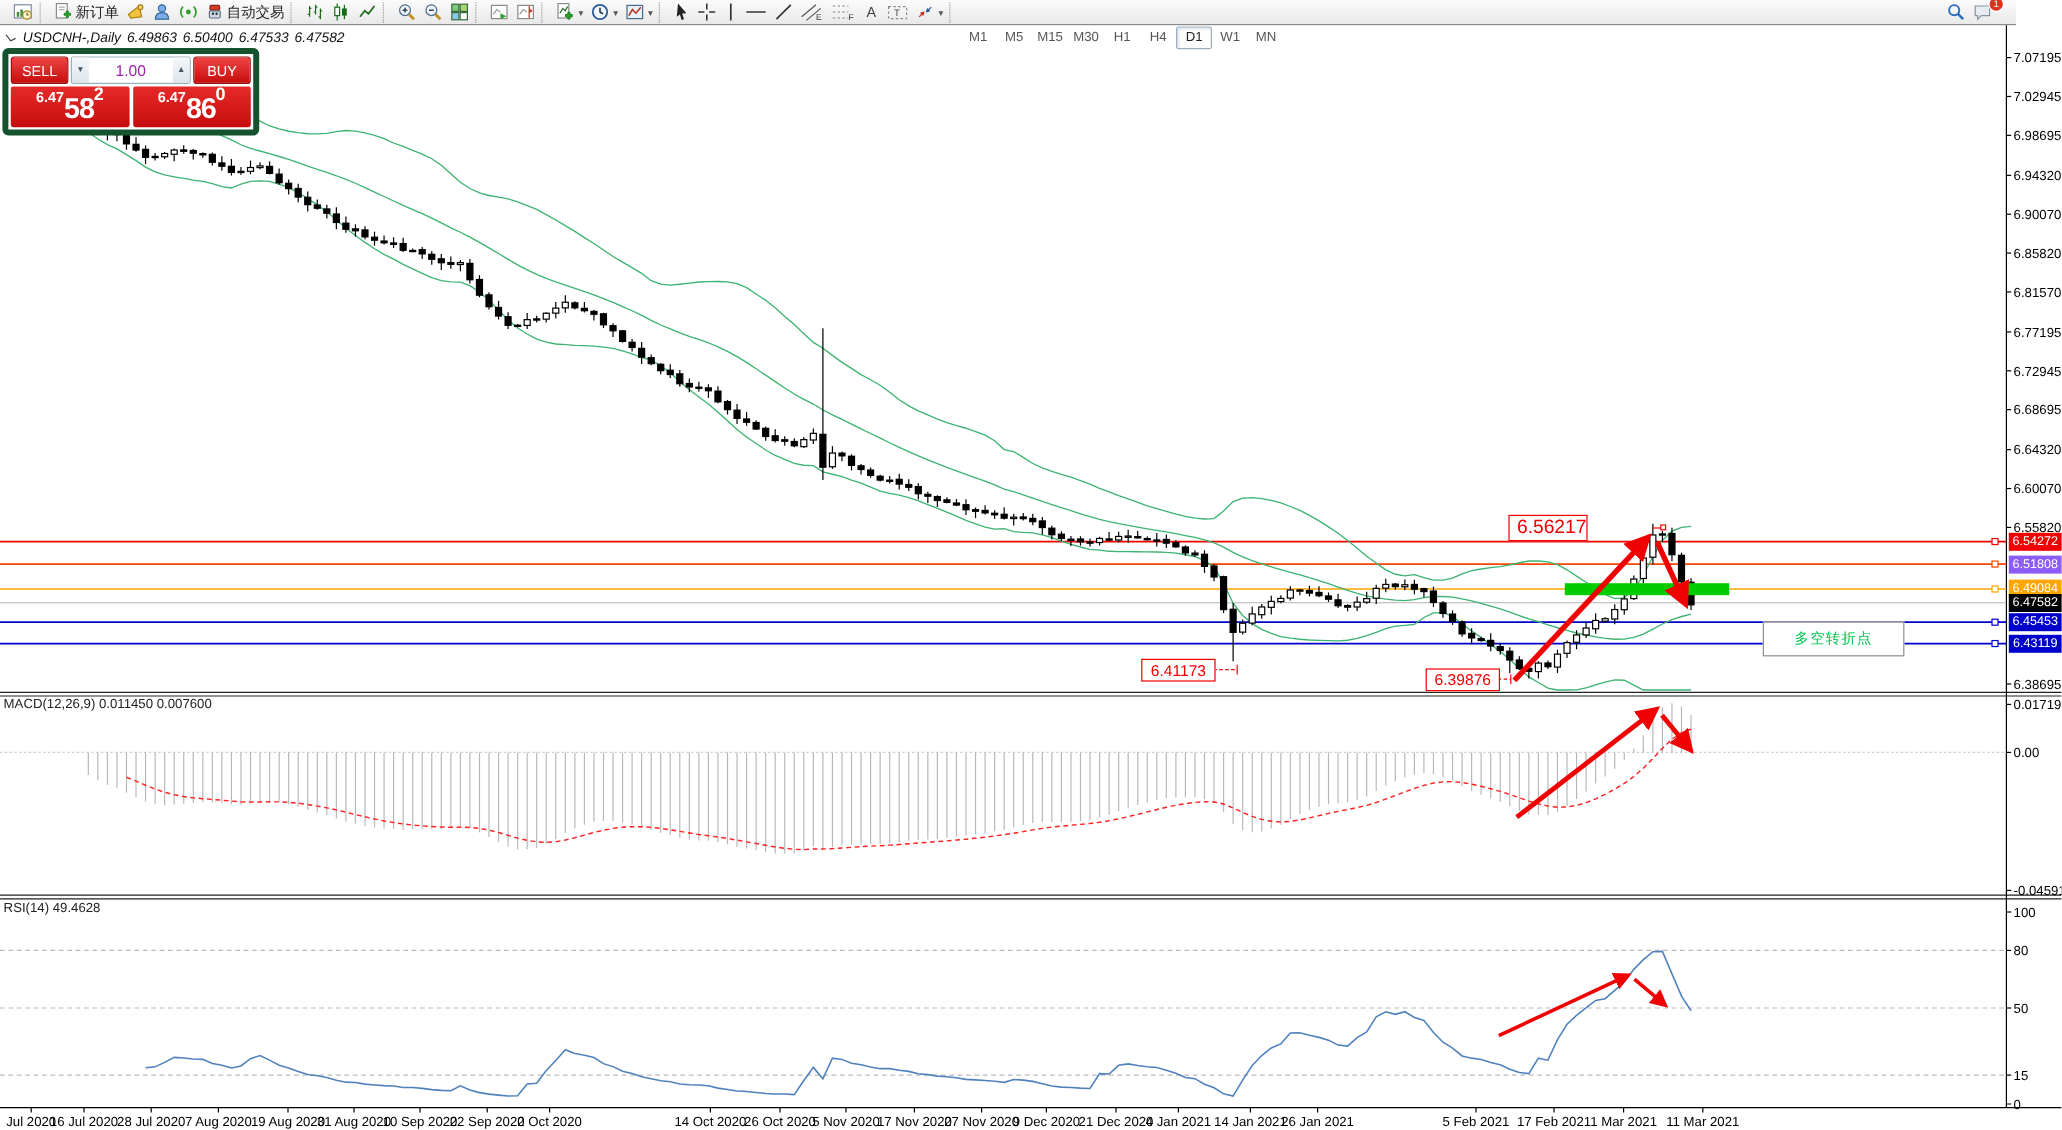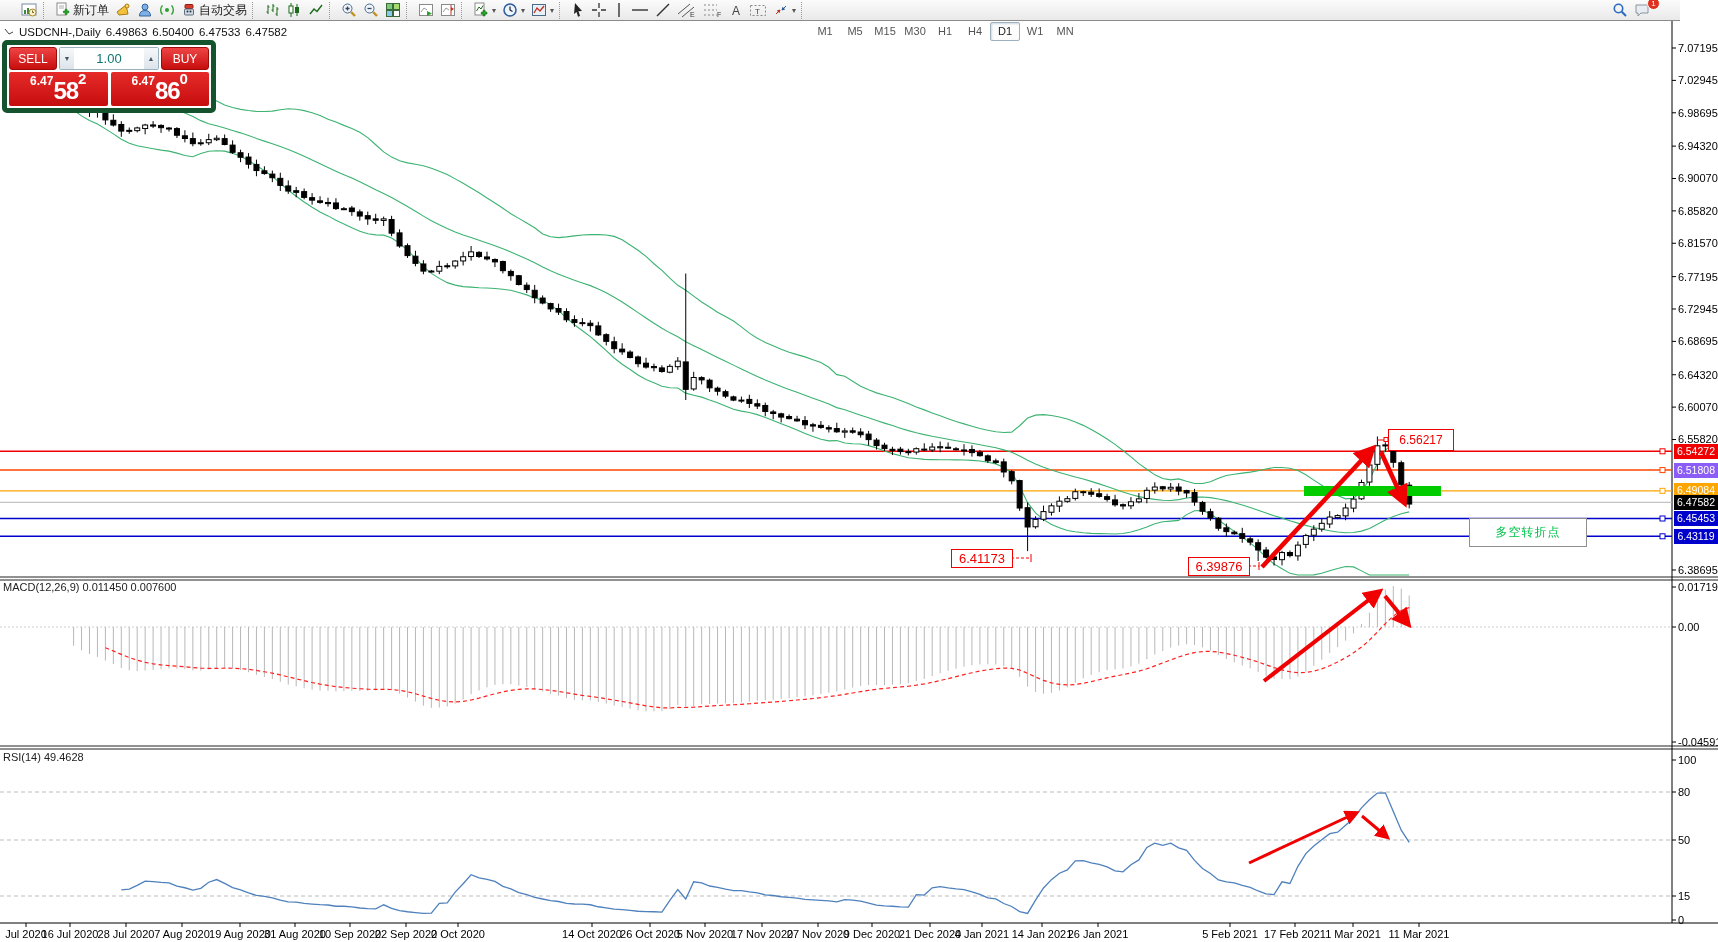--- a/index.html
+++ b/index.html
@@ -4,48 +4,48 @@
 <style>
   html,body{margin:0;padding:0;background:#fff;}
   body{width:1718px;height:942px;position:relative;overflow:hidden;
        font-family:"Liberation Sans","DejaVu Sans",sans-serif;color:#111;}
   svg text{font-family:"Liberation Sans","DejaVu Sans",sans-serif;}
   #chart-svg{position:absolute;left:0;top:0;z-index:1;}
 
   
   .toolbar{position:absolute;left:0;top:0;width:1680px;height:21px;z-index:9;
     background:linear-gradient(#fbfbfb,#e9e9e9);border-bottom:1px solid #8a8a8a;
-    display:flex;align-items:center;padding:0 18px;box-sizing:border-box;font-size:11px;color:#444;}
+    display:flex;align-items:center;padding:0 8px;box-sizing:border-box;font-size:11px;color:#444;}
   .tb{height:19px;display:flex;align-items:center;gap:2px;padding:0 3px;border-radius:2px;cursor:default;}
   .tb svg{display:block;}
   .tb-label{font-size:12px;color:#222;white-space:nowrap;}
   .sep{width:6px;height:17px;margin:0 2px;border-left:1px dotted #9a9a9a;}
   .caret{font-size:8px;color:#555;margin-left:1px;}
   .tf{min-width:22px;height:17px;display:flex;align-items:center;justify-content:center;
       font-size:11px;color:#555;padding:0 3px;border:1px solid transparent;border-radius:2px;margin-top:42px;}
   .tf.active{background:#fdfdfd;border:1px solid #9db0c0;box-shadow:inset 1px 1px 2px #cfd8e0;color:#222;}
   .toolbar .spacer{flex:1;}
   .chat-wrap{position:relative;}
   .badge{position:absolute;top:-4px;right:-6px;background:#e03020;color:#fff;border-radius:50%;
          width:11px;height:11px;font-size:8px;line-height:11px;text-align:center;border:1px solid #fff;}
 
   
   .sym-header{position:absolute;left:4px;top:26px;z-index:6;font-size:11.5px;color:#111;
-              display:flex;align-items:center;gap:5px;white-space:nowrap;}
+              display:flex;align-items:center;gap:5px;white-space:nowrap;font-style:italic;}
 
   
   .trade-panel{position:absolute;left:2px;top:40px;width:214px;z-index:8;background:#fff;
      border:5px solid #14532d;border-radius:5px;padding:2px;box-sizing:border-box;}
   .tp-row1{display:flex;align-items:stretch;height:23px;gap:2px;}
   .tp-btn{width:46px;background:linear-gradient(#ef4545,#c60d0d);border:1px solid #9d0b0b;border-radius:3px;
      color:#fff;font-size:12px;display:flex;align-items:center;justify-content:center;cursor:pointer;}
   .vol-box{flex:1;display:flex;align-items:stretch;border:1px solid #9ab0bd;background:#fff;border-radius:2px;}
   .vol-spin{width:14px;display:flex;align-items:center;justify-content:center;font-size:7px;color:#456;
      background:linear-gradient(#f6f8fa,#dde4ea);cursor:pointer;}
-  .vol-val{flex:1;text-align:center;font-size:13px;line-height:21px;color:#0f766e;}
+  .vol-val{flex:1;text-align:center;font-size:13px;line-height:21px;color:#a21caf;}
   .tp-row2{display:flex;gap:3px;margin-top:2px;}
   .quote{flex:1;height:33px;background:linear-gradient(#e62a2a,#c60d0d);border-radius:2px;color:#fff;
      display:flex;align-items:flex-end;justify-content:center;padding:0 2px 1px 2px;cursor:pointer;}
   .q-small{font-size:12px;font-weight:bold;margin-bottom:17px;}
   .q-big{font-size:24px;font-weight:bold;line-height:29px;letter-spacing:-1px;margin-top:34px;}
   .q-sup{font-size:15px;font-weight:bold;align-self:flex-start;line-height:14px;}
 
   
   .price-note{position:absolute;z-index:4;background:#fff;border:1px solid #f00000;color:#f00000;
      text-align:center;cursor:pointer;}
@@ -979,21 +979,21 @@
       <span class="q-sup">2</span>
     </div>
     <div class="quote">
       <span class="q-small">6.47</span>
       <span class="q-big">86</span>
       <span class="q-sup">0</span>
     </div>
   </div>
 </div>
 
-<div class="price-note" style="left:1388px;top:429px;width:64px;height:20px;font-size:12px;line-height:20px;">6.56217</div>
+<div class="price-note" style="left:1257px;top:429px;width:64px;height:20px;font-size:16px;line-height:20px;text-align:right;">6.56217</div>
 <div class="price-note" style="left:951px;top:549px;width:60px;height:17px;font-size:13px;line-height:17px;">6.41173</div>
 <div class="price-note" style="left:1188px;top:557px;width:60px;height:17px;font-size:13px;line-height:17px;">6.39876</div>
 <div class="cn-note" style="left:1469px;top:518px;width:116px;height:27px;">
   <span style="font-size:12px;letter-spacing:1px;color:#00c24b;">多空转折点</span>
 </div>
 
 <div class="ind-label" style="top:581px;">MACD(12,26,9) 0.011450 0.007600</div>
 <div class="ind-label" style="top:751px;">RSI(14) 49.4628</div>
 
 <div id="price-tags">

